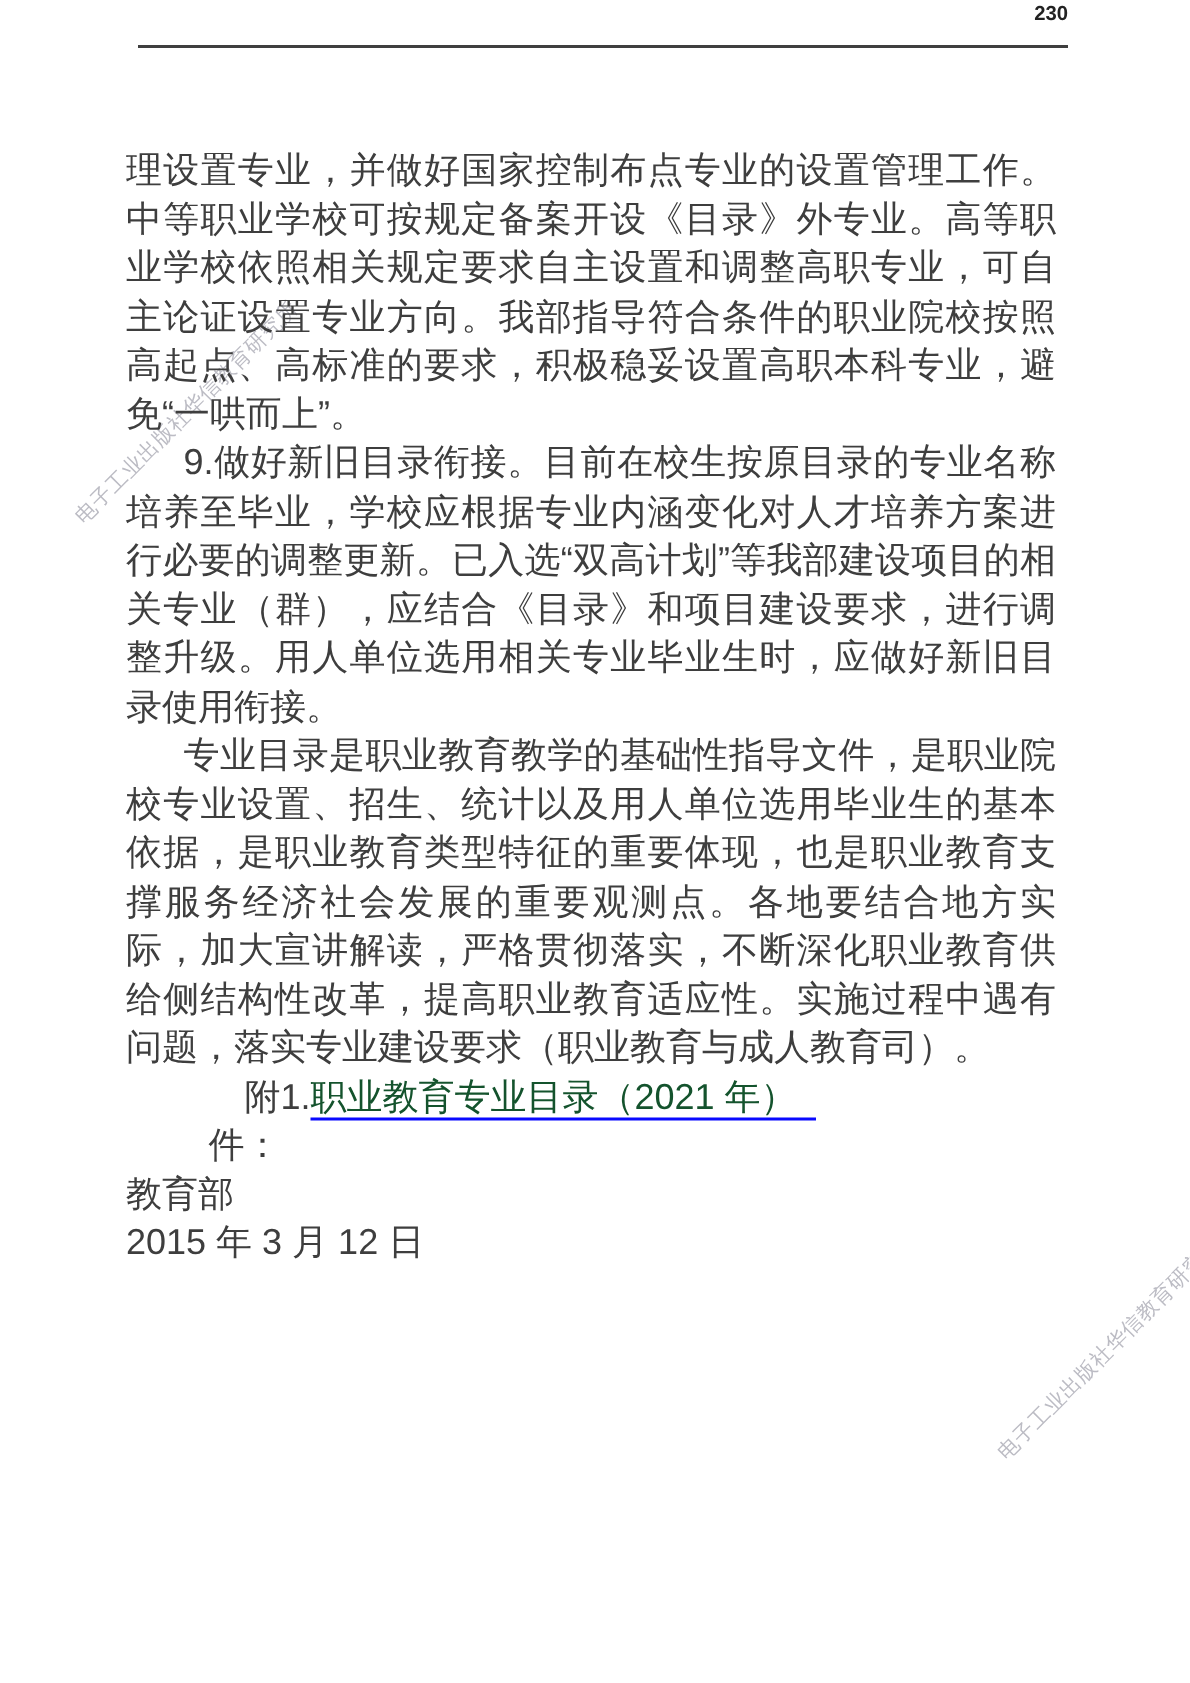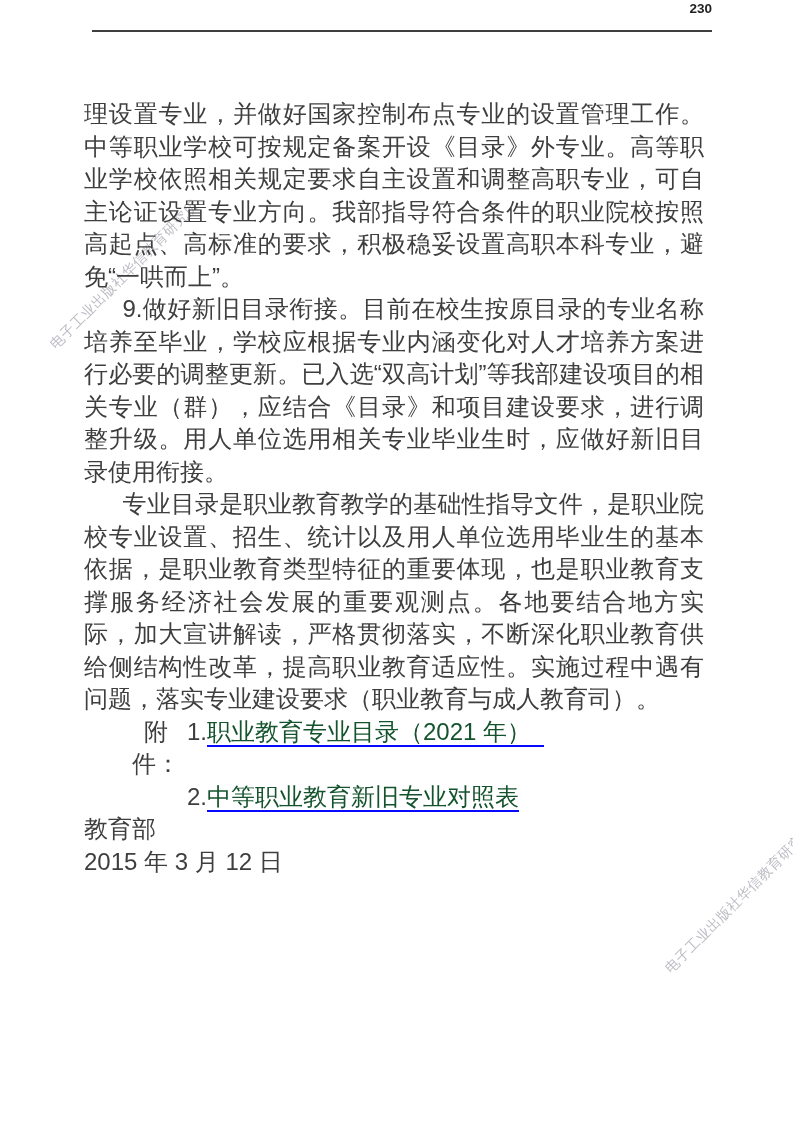--- a/index.html
+++ b/index.html
@@ -58,21 +58,21 @@
   .para {
     margin: 0;
     padding: 0;
   }
   .para.indented { text-indent: 1.6em; }
   .attachments { margin: 0; }
   .att-row {
     display: flex;
     align-items: baseline;
     padding-left: 41px;
-    text-align: center;
+    text-align: right;
   }
   .att-label {
     flex: 0 0 62px;
     color: #3e3e3e;
   }
   .att-num { color: #3e3e3e; }
   .att-link {
     color: #14532d;
     text-decoration: none;
     border-bottom: 2px solid #0909ff;
@@ -97,24 +97,20 @@
 
     <p class="para">理设置专业，并做好国家控制布点专业的设置管理工作。中等职业学校可按规定备案开设《目录》外专业。高等职业学校依照相关规定要求自主设置和调整高职专业，可自主论证设置专业方向。我部指导符合条件的职业院校按照高起点、高标准的要求，积极稳妥设置高职本科专业，避免“一哄而上”。</p>
     <p class="para indented">9.做好新旧目录衔接。目前在校生按原目录的专业名称培养至毕业，学校应根据专业内涵变化对人才培养方案进行必要的调整更新。已入选“双高计划”等我部建设项目的相关专业（群），应结合《目录》和项目建设要求，进行调整升级。用人单位选用相关专业毕业生时，应做好新旧目录使用衔接。</p>
     <p class="para indented">专业目录是职业教育教学的基础性指导文件，是职业院校专业设置、招生、统计以及用人单位选用毕业生的基本依据，是职业教育类型特征的重要体现，也是职业教育支撑服务经济社会发展的重要观测点。各地要结合地方实际，加大宣讲解读，严格贯彻落实，不断深化职业教育供给侧结构性改革，提高职业教育适应性。实施过程中遇有问题，落实专业建设要求（职业教育与成人教育司）。</p>
 
     <div class="attachments">
       <div class="att-row">
         <span class="att-label">附件：</span>
         <span class="att-item"><span class="att-num">1.</span><a class="att-link extended">职业教育专业目录（2021 年）</a></span>
       </div>
-      <div class="att-row">
-        <span class="att-label"></span>
-        <span class="att-item"><span class="att-num">2.</span><a class="att-link">中等职业教育新旧专业对照表</a></span>
-      </div>
     </div>
 
     <div class="signature">
       <div>教育部</div>
       <div>2015 年 3 月 12 日</div>
     </div>
 
   </div>
 </div>
 

